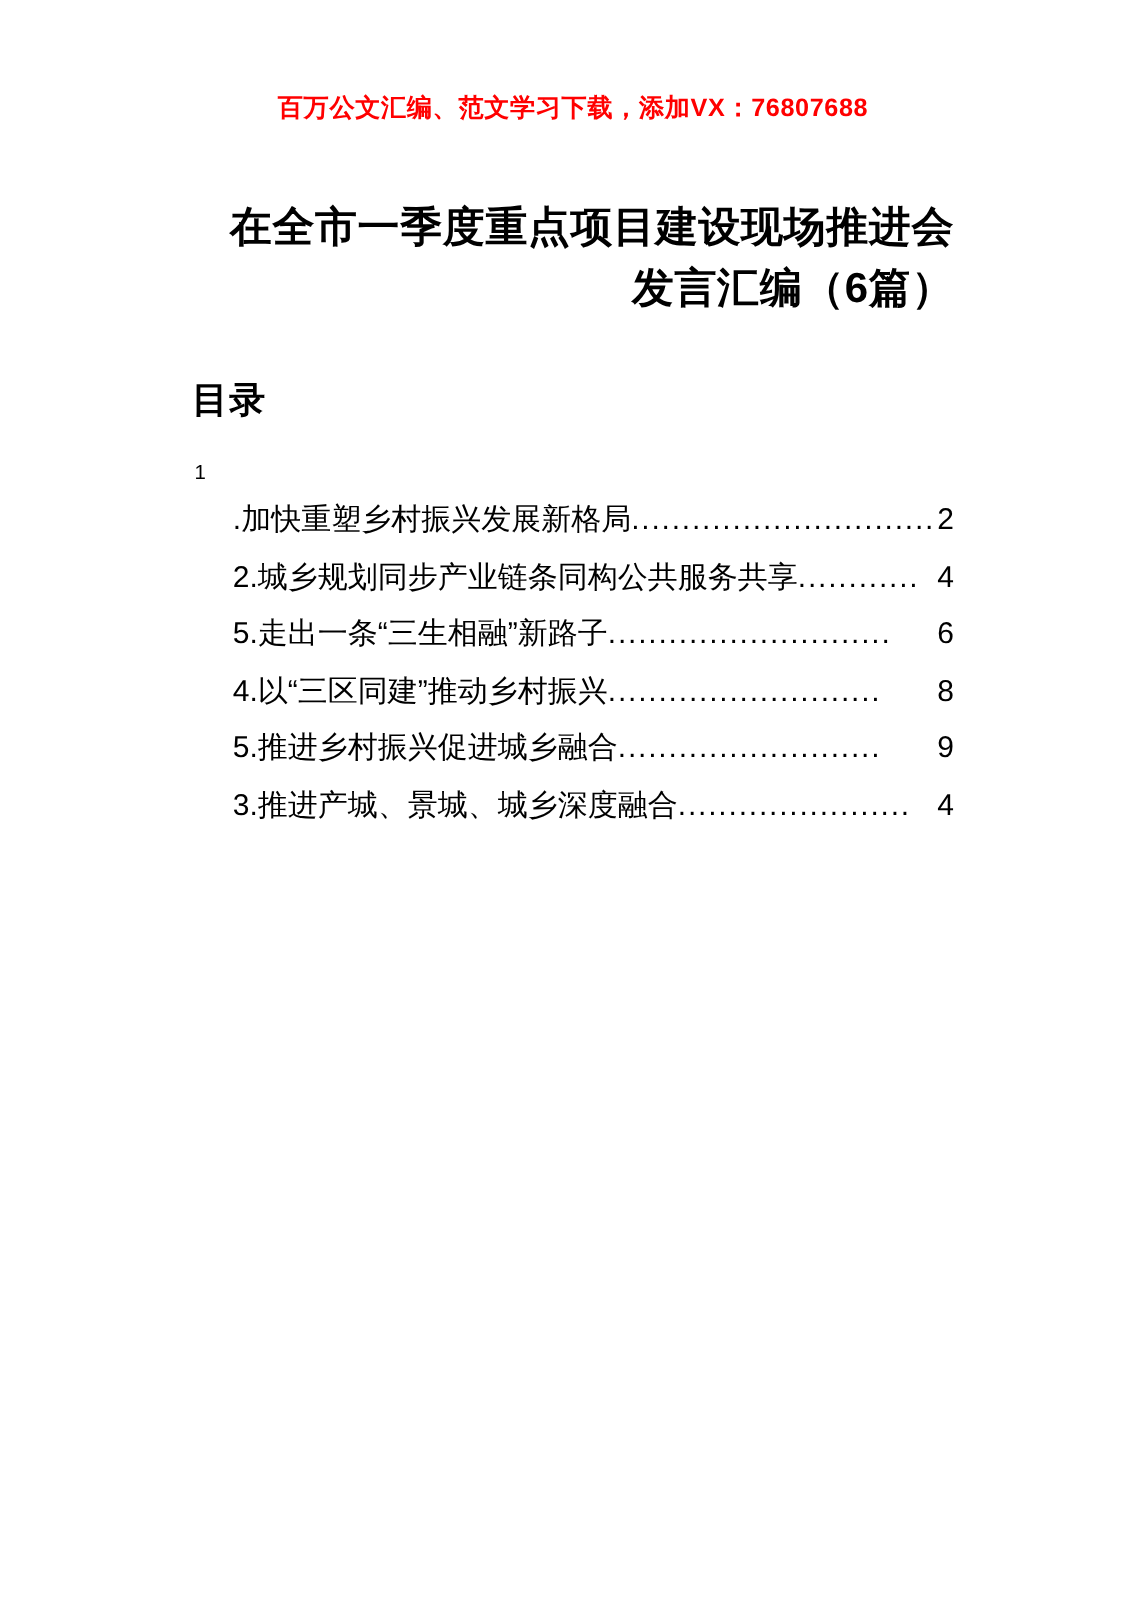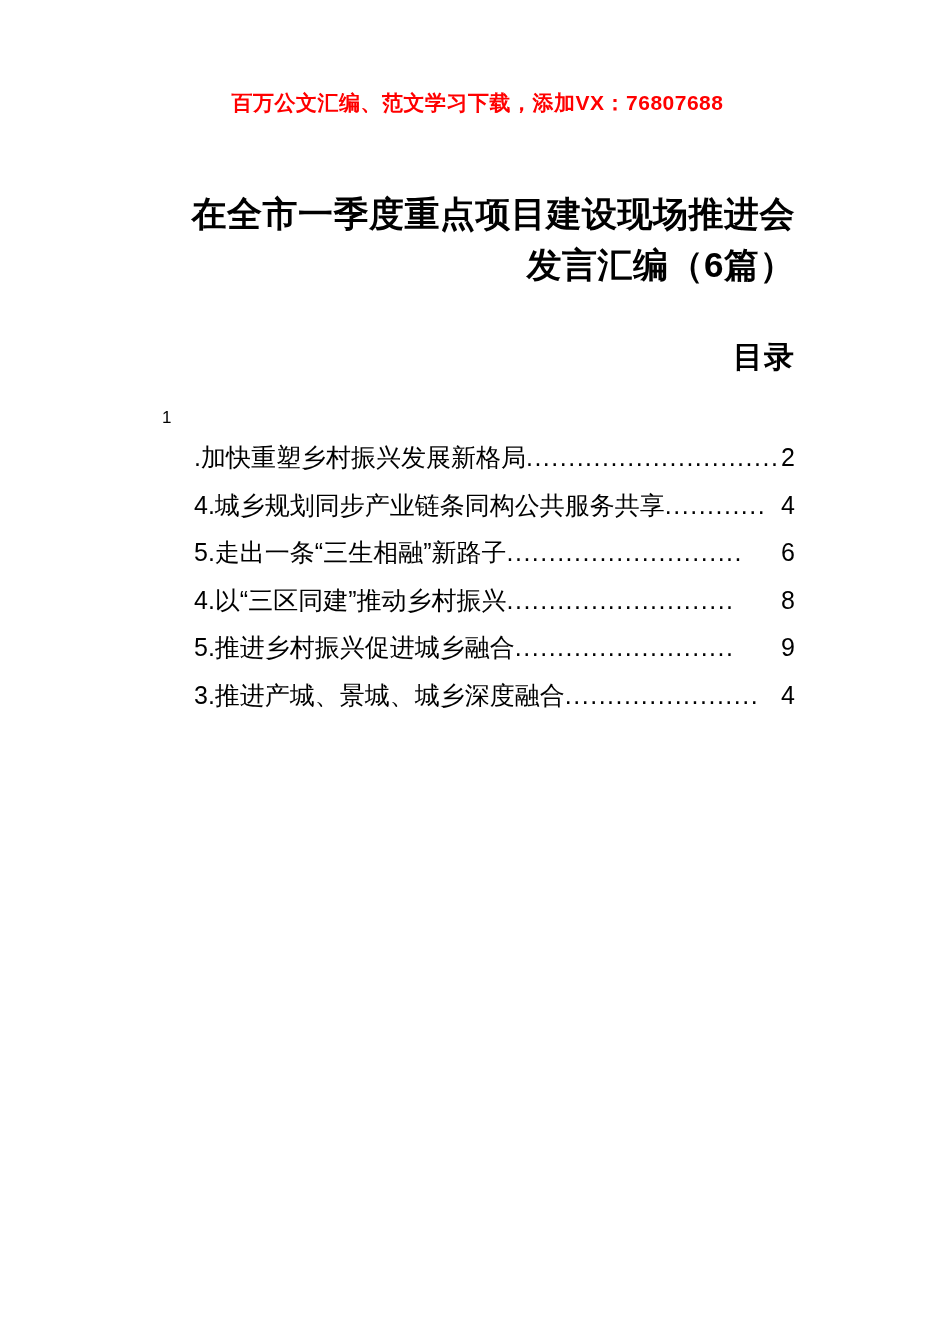--- a/index.html
+++ b/index.html
@@ -16,21 +16,21 @@
     overflow: hidden;
   }
   .page {
     position: relative;
     width: 950px;
     height: 1344px;
     box-sizing: border-box;
     padding: 0 155px 0 160px;
   }
   .ad-banner {
-    margin: 12px;
+    margin: 0;
     padding-top: 78px;
     text-align: center;
     color: #ff0000;
     font-size: 21px;
     font-weight: bold;
     letter-spacing: 0.5px;
     line-height: 1.2;
     white-space: nowrap;
   }
   .doc-title {
@@ -38,21 +38,21 @@
     padding-top: 62px;
     text-align: right;
     font-size: 35px;
     font-weight: bold;
     line-height: 1.45;
     letter-spacing: 0.5px;
   }
   .toc-heading {
     margin: 0;
     padding-top: 46px;
-    text-align: right;
+    text-align: left;
     font-size: 30px;
     font-weight: bold;
     letter-spacing: 1px;
   }
   .toc-list {
     margin: 0;
     padding: 0;
     padding-top: 30px;
     list-style: none;
   }
@@ -104,21 +104,21 @@
 
     <div class="toc-stray-number">1</div>
 
     <div class="toc-item">
       <span class="toc-label">.加快重塑乡村振兴发展新格局</span>
       <span class="toc-dots">..................................</span>
       <span class="toc-page">2</span>
     </div>
 
     <div class="toc-item">
-      <span class="toc-label">4.城乡规划同步产业链条同构公共服务共享</span>
+      <span class="toc-label">2.城乡规划同步产业链条同构公共服务共享</span>
       <span class="toc-dots">............</span>
       <span class="toc-page">4</span>
     </div>
 
     <div class="toc-item">
       <span class="toc-label">5.走出一条“三生相融”新路子</span>
       <span class="toc-dots">............................</span>
       <span class="toc-page">6</span>
     </div>
 

